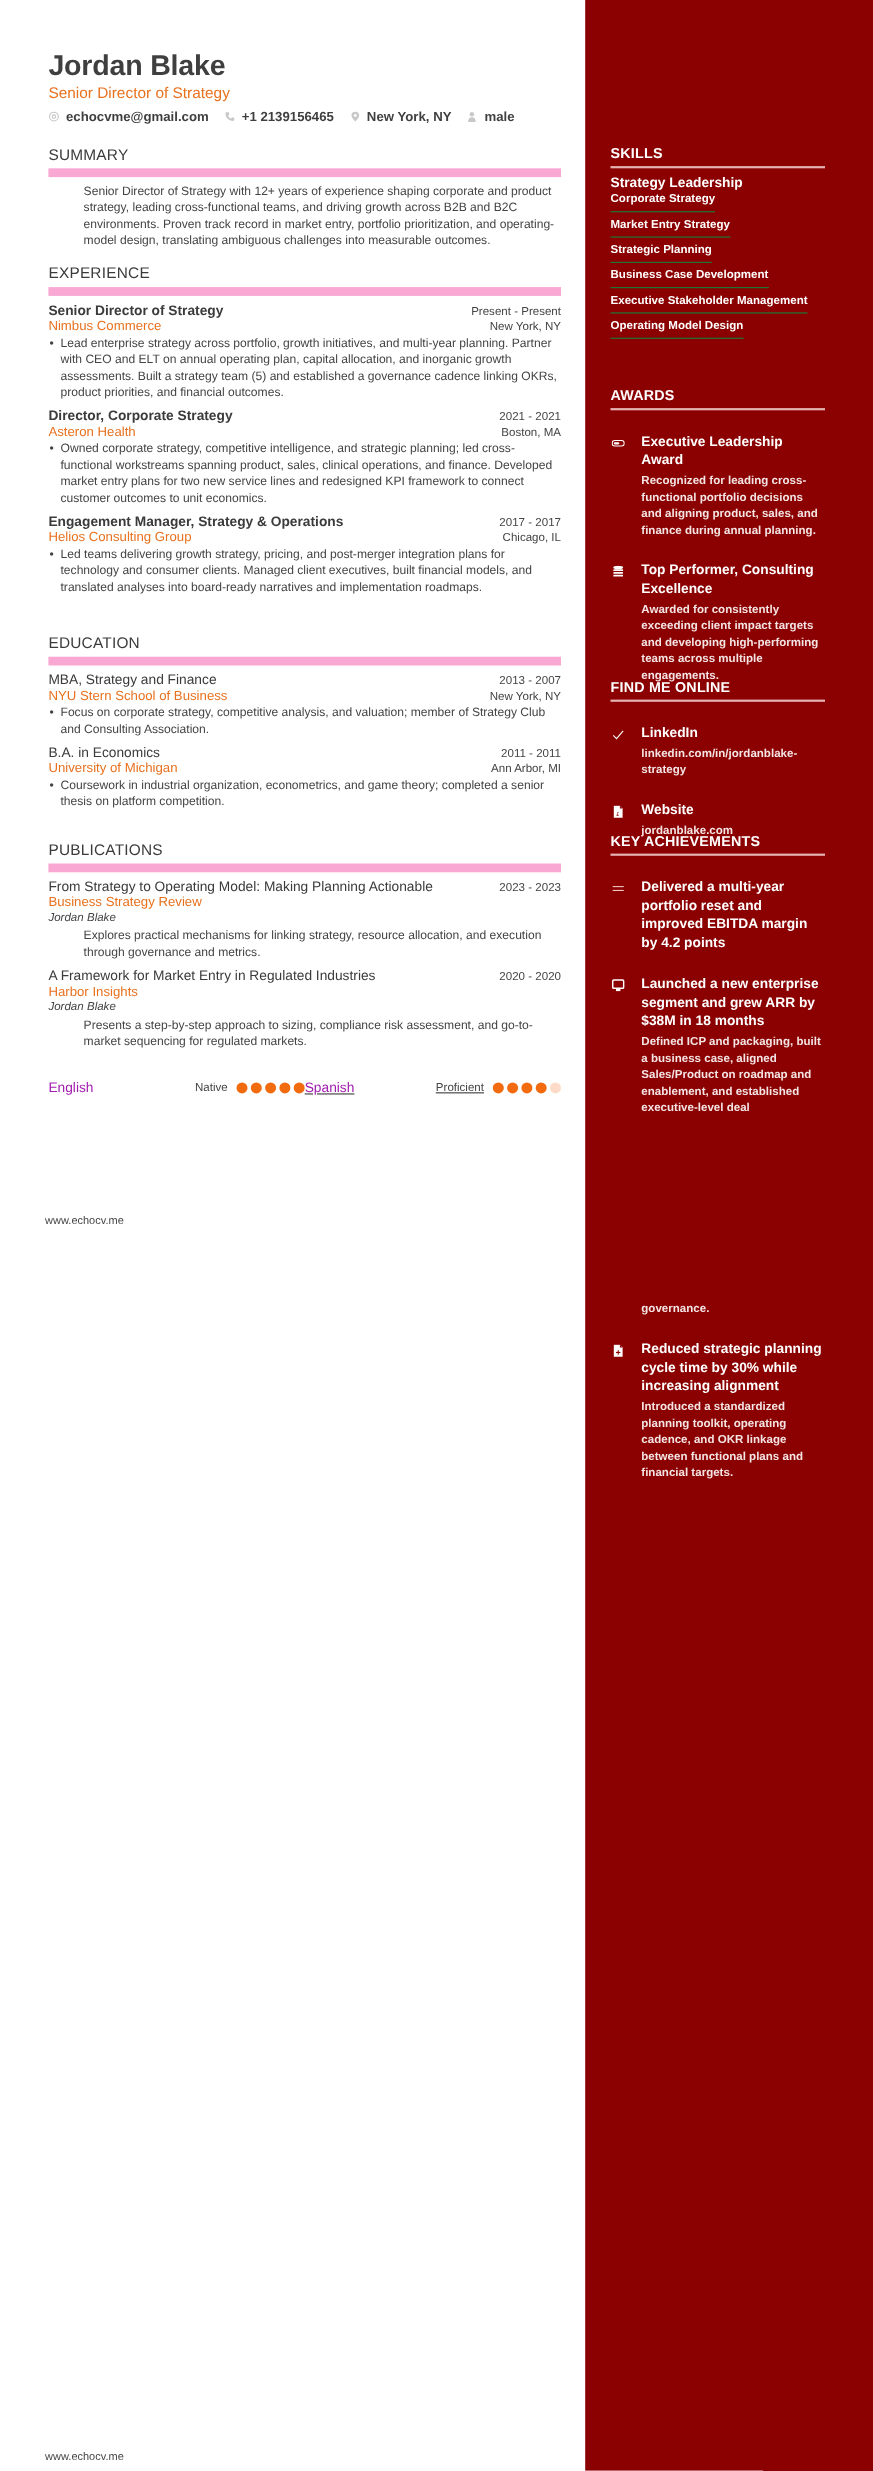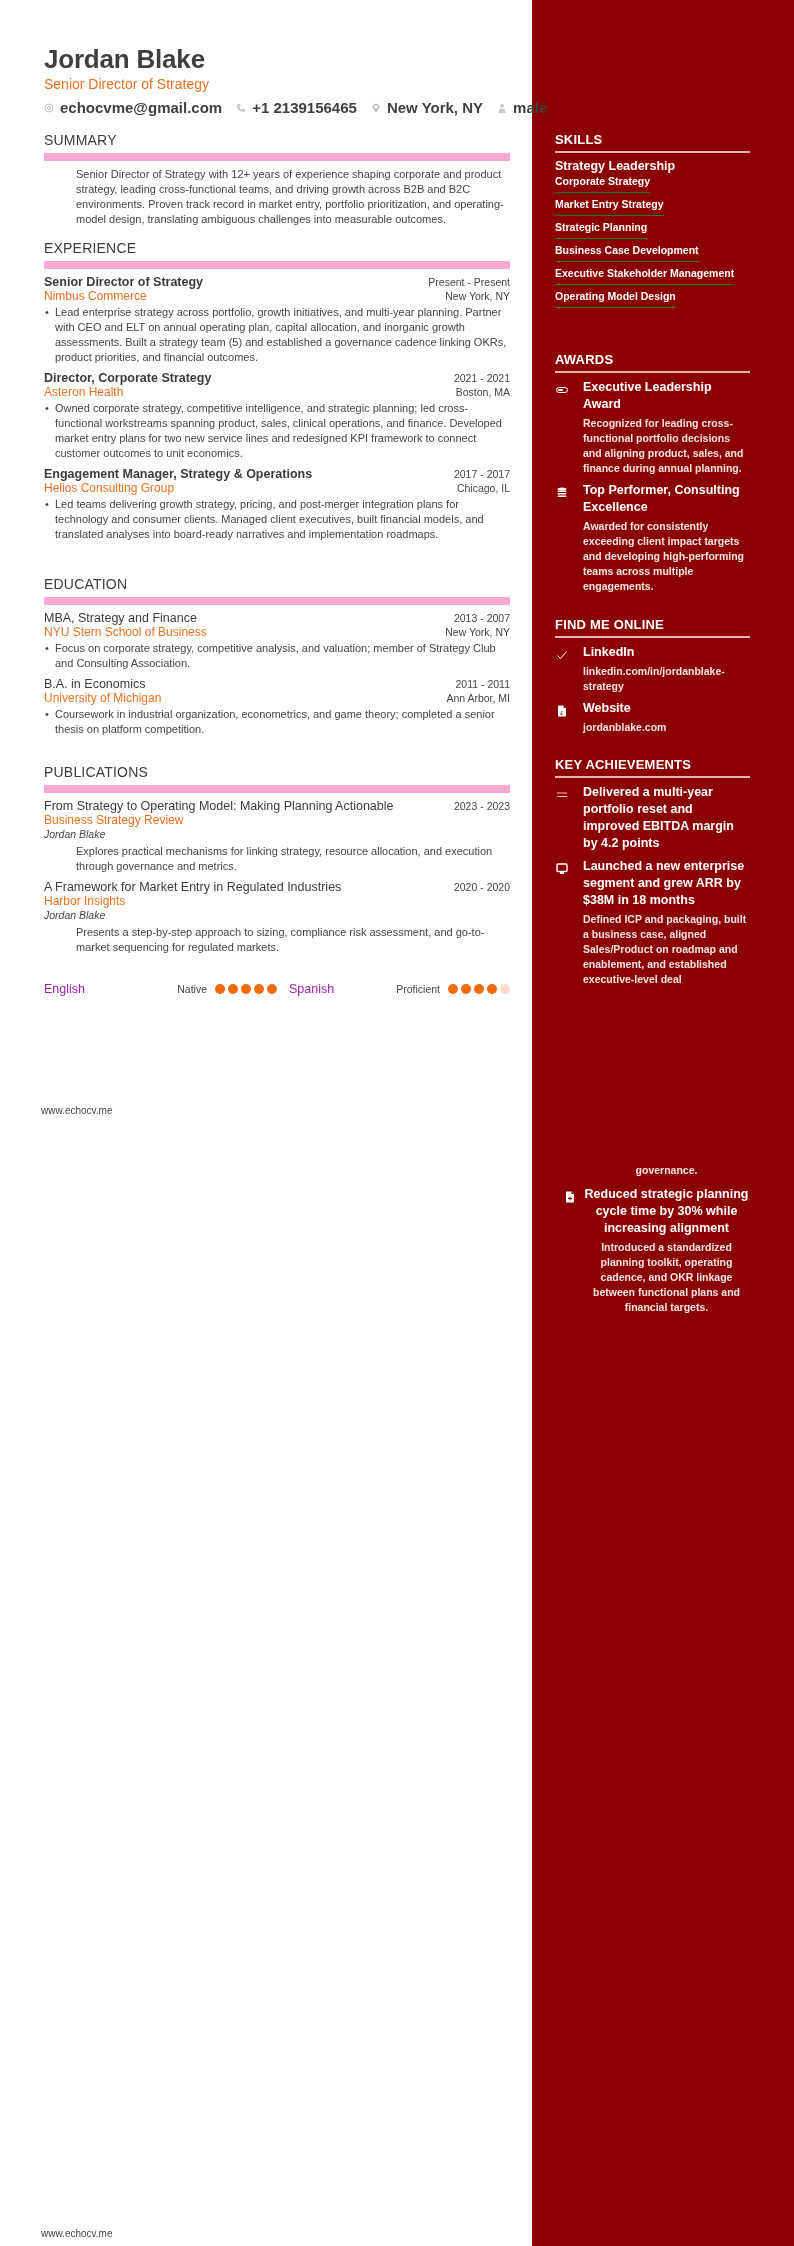--- a/index.html
+++ b/index.html
@@ -4,21 +4,21 @@
 <style>
   * { box-sizing: border-box; margin: 0; padding: 0; }
   html, body { width: 794px; height: 2246px; background: #ffffff; }
   body { position: relative; font-family: "Liberation Sans", "DejaVu Sans", sans-serif; color: #3b3b3b; overflow: hidden; }
 
   .sidebar { position: absolute; left: 532px; top: 0; width: 262px; height: 2246px; background: #8b0000; }
 
   
   .name { position: absolute; left: 44px; top: 44px; font-size: 26px; font-weight: 700; color: #3f3f3f; letter-spacing: -0.2px; }
   .title { position: absolute; left: 44px; top: 76px; font-size: 14px; color: #e8711f; }
-  .contacts { position: absolute; left: 44px; top: 99px; display: flex; align-items: center; font-size: 15px; font-weight: 700; color: #3f3f3f; text-align: right; }
+  .contacts { position: absolute; left: 44px; top: 99px; display: flex; align-items: center; font-size: 12px; font-weight: 700; color: #3f3f3f; text-align: right; }
   .contact { display: flex; align-items: center; margin-right: 14px; }
   .cicon { width: 10px; height: 10px; margin-right: 6px; display: inline-flex; align-items: center; justify-content: center; }
   .cicon svg { width: 10px; height: 10px; }
 
   
   .sec { position: absolute; left: 44px; width: 466px; }
   .sec-h { font-size: 14px; color: #3b3b3b; letter-spacing: 0.2px; padding-bottom: 5px; border-bottom: 8px solid #f9a8d4; margin-bottom: 6px; }
   .para { font-size: 11px; line-height: 15px; color: #444; margin-left: 32px; }
   .item { margin-bottom: 6px; }
   .row { display: flex; justify-content: space-between; align-items: baseline; }
@@ -41,21 +41,21 @@
   .dot.off { background: #fcdcc8; }
 
   .footer { position: absolute; left: 41px; font-size: 10px; color: #444; }
 
   
   .ssec { position: absolute; left: 555px; width: 195px; color: #fff; }
   .ssec-h { font-size: 13px; font-weight: 700; color: #fff; letter-spacing: 0.2px; padding-bottom: 4px; border-bottom: 2px solid #e6b3b3; margin-bottom: 6px; }
   .skill-group { font-size: 12.5px; font-weight: 700; color: #fff; margin-bottom: 2px; }
   .skill { display: inline-block; font-size: 10.5px; font-weight: 700; color: #fff; padding-bottom: 5px; margin-bottom: 5px; border-bottom: 1px solid #15803d; }
   .skills-list { display: flex; flex-direction: column; align-items: flex-start; }
-  .sitem { display: flex; margin-bottom: 6px; }
+  .sitem { display: flex; margin-bottom: 6px; margin-top: 20px; }
   .sicon { width: 28px; flex: 0 0 28px; padding-top: 3px; padding-left: 1px; }
   .sicon svg { width: 12px; height: 12px; }
   .sbody { flex: 1; }
   .st { font-size: 12.5px; font-weight: 700; color: #fff; line-height: 17px; }
   .sd { font-size: 10.5px; font-weight: 700; color: #f4e4e4; line-height: 15px; margin-top: 3px; }
 </style>
 </head>
 <body>
 
 <div class="sidebar"></div>
@@ -206,21 +206,21 @@
       <span class="lang-n">English</span>
       <span class="lang-l">Native</span>
       <span class="dots">
         <span class="dot"></span>
           <span class="dot"></span>
           <span class="dot"></span>
           <span class="dot"></span>
           <span class="dot"></span>
       </span>
     </div>
-    <div class="lang" style="padding-left:12px;">
+    <div class="lang" style="padding-left:0;text-decoration:underline;">
       <span class="lang-n">Spanish</span>
       <span class="lang-l">Proficient</span>
       <span class="dots">
         <span class="dot"></span>
           <span class="dot"></span>
           <span class="dot"></span>
           <span class="dot"></span>
           <span class="dot off"></span>
       </span>
     </div>
@@ -309,21 +309,21 @@
           <rect x="1" y="1" width="10" height="7.5" rx="1" fill="none" stroke="#fff" stroke-width="1.4"></rect>
           <rect x="4" y="9" width="4" height="2" fill="#fff"></rect>
         </svg></div>
     <div class="sbody">
       <div class="st">Launched a new enterprise segment and grew ARR by $38M in 18 months</div>
       <div class="sd">Defined ICP and packaging, built a business case, aligned Sales/Product on roadmap and enablement, and established executive-level deal</div>
     </div>
   </div>
 </div>
 
-<div class="ssec" style="top:1163px;text-align:center;">
+<div class="ssec" style="top:1163px;">
   <div class="sitem" style="margin-bottom:8px;">
     <div class="sicon"></div>
     <div class="sbody">
         <div class="sd" style="margin-top:0;">governance.</div>
       </div>
   </div>
   <div class="sitem">
     <div class="sicon"><svg viewBox="0 0 12 12">
           <path d="M2 0.5 H7.5 L10 3 V11.5 H2Z" fill="#fff"></path>
           <path d="M7.5 0.5 V3 H10" fill="#8b0000"></path>

